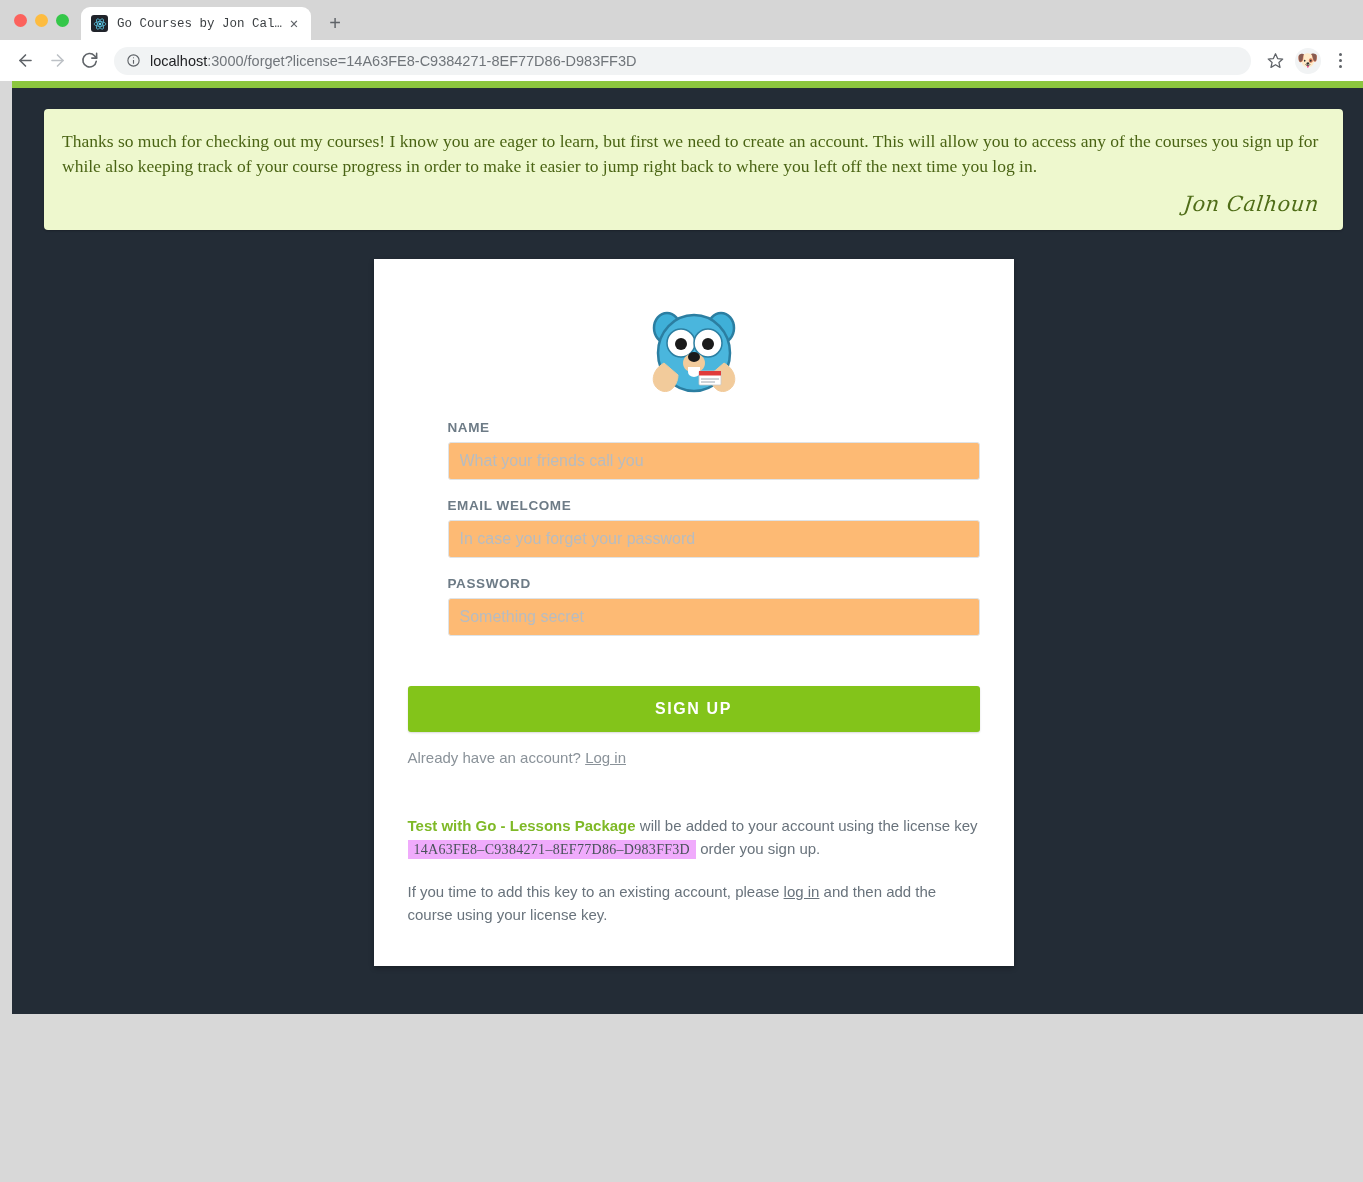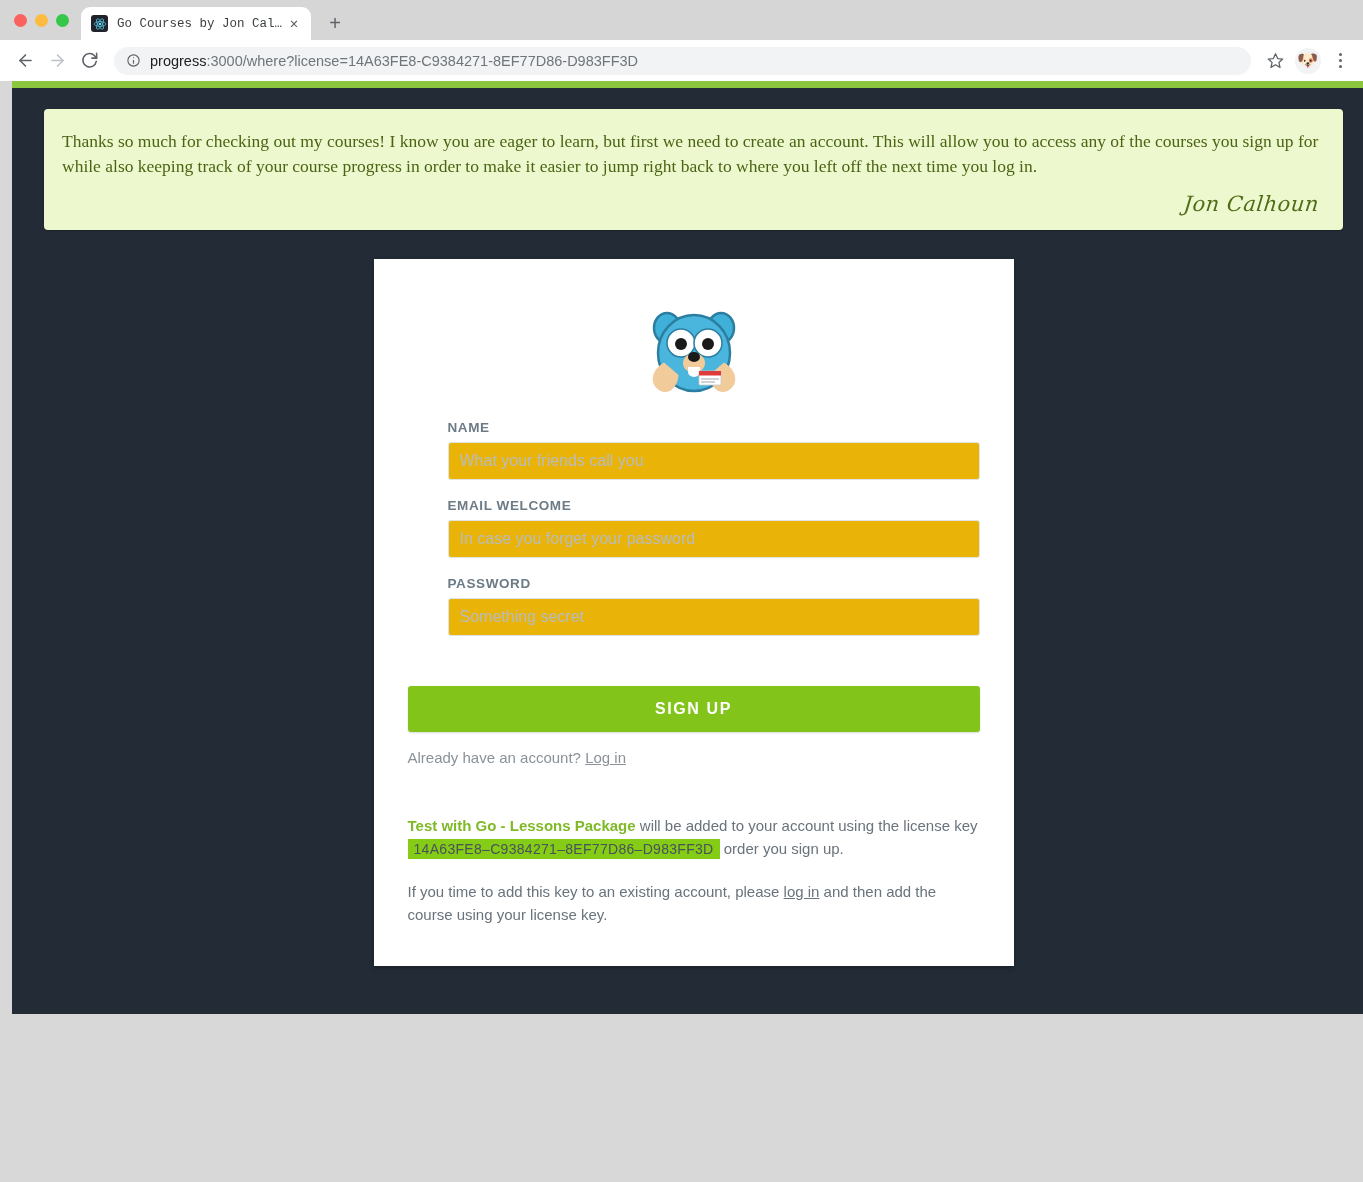--- a/index.html
+++ b/index.html
@@ -142,21 +142,21 @@
     font-size: 13.5px; letter-spacing: .6px;
     color: #6d7b86; font-weight: 700;
     margin-bottom: 7px;
   }
   .field-input {
     width: 100%; height: 38px;
     border: 1px solid #dfe3e6; border-radius: 3px;
     padding: 16px 11px;
     font-size: 16px; color: #4a4a4a;
     font-family: "Liberation Sans", sans-serif;
-    background: #eab308;
+    background: #fdba74;
     outline: none;
   }
   .field-input::placeholder { color: #b6bcc2; }
 
   .signup-btn {
     width: 100%; height: 46px;
     margin-top: 32px;
     background: #83c41a;
     border: none; border-radius: 3px;
     color: #ffffff; font-size: 16px; font-weight: 700;
@@ -173,23 +173,23 @@
   .already a, .inline-link {
     color: #8a9299; text-decoration: underline;
   }
 
   .license-block { margin-top: 48px; }
   .license-line {
     font-size: 15px; line-height: 1.55; color: #69737c;
   }
   .pkg-name { color: #7fb927; font-weight: 700; }
   .key-code {
-    font-family: Liberation Sans, sans-serif;
+    font-family: Liberation Serif, serif;
     font-size: 14px;
-    background: #84cc16;
+    background: #f0abfc;
     color: #49525a;
     padding: 2px 6px;
     letter-spacing: .3px;
   }
   .license-line2 {
     margin-top: 19px;
     font-size: 15px; line-height: 1.55; color: #69737c;
   }
   .license-line2 a { color: #69737c; text-decoration: underline; }
 </style>
@@ -242,21 +242,21 @@
     </div>
 
     <div class="omnibox">
       <span class="info-icon">
         <svg width="15" height="15" viewBox="0 0 24 24" fill="none" stroke="currentColor" stroke-width="1.8">
             <circle cx="12" cy="12" r="9"></circle>
             <line x1="12" y1="11" x2="12" y2="17"></line>
             <circle cx="12" cy="7.6" r="0.9" fill="currentColor" stroke="none"></circle>
           </svg>
       </span>
-      <span class="url"><span class="host">progress</span><span>:3000/where?license=14A63FE8-C9384271-8EF77D86-D983FF3D</span></span>
+      <span class="url"><span class="host">localhost</span><span>:3000/forget?license=14A63FE8-C9384271-8EF77D86-D983FF3D</span></span>
     </div>
 
     <div class="star">
       <svg width="17" height="17" viewBox="0 0 24 24" fill="none" stroke="currentColor" stroke-width="1.8" stroke-linejoin="round">
           <polygon points="12 2.5 15 9.2 22.2 9.9 16.8 14.7 18.4 21.7 12 18 5.6 21.7 7.2 14.7 1.8 9.9 9 9.2"></polygon>
         </svg>
     </div>
     <div class="avatar">🐶</div>
     <div class="kebab">
         <i></i>

